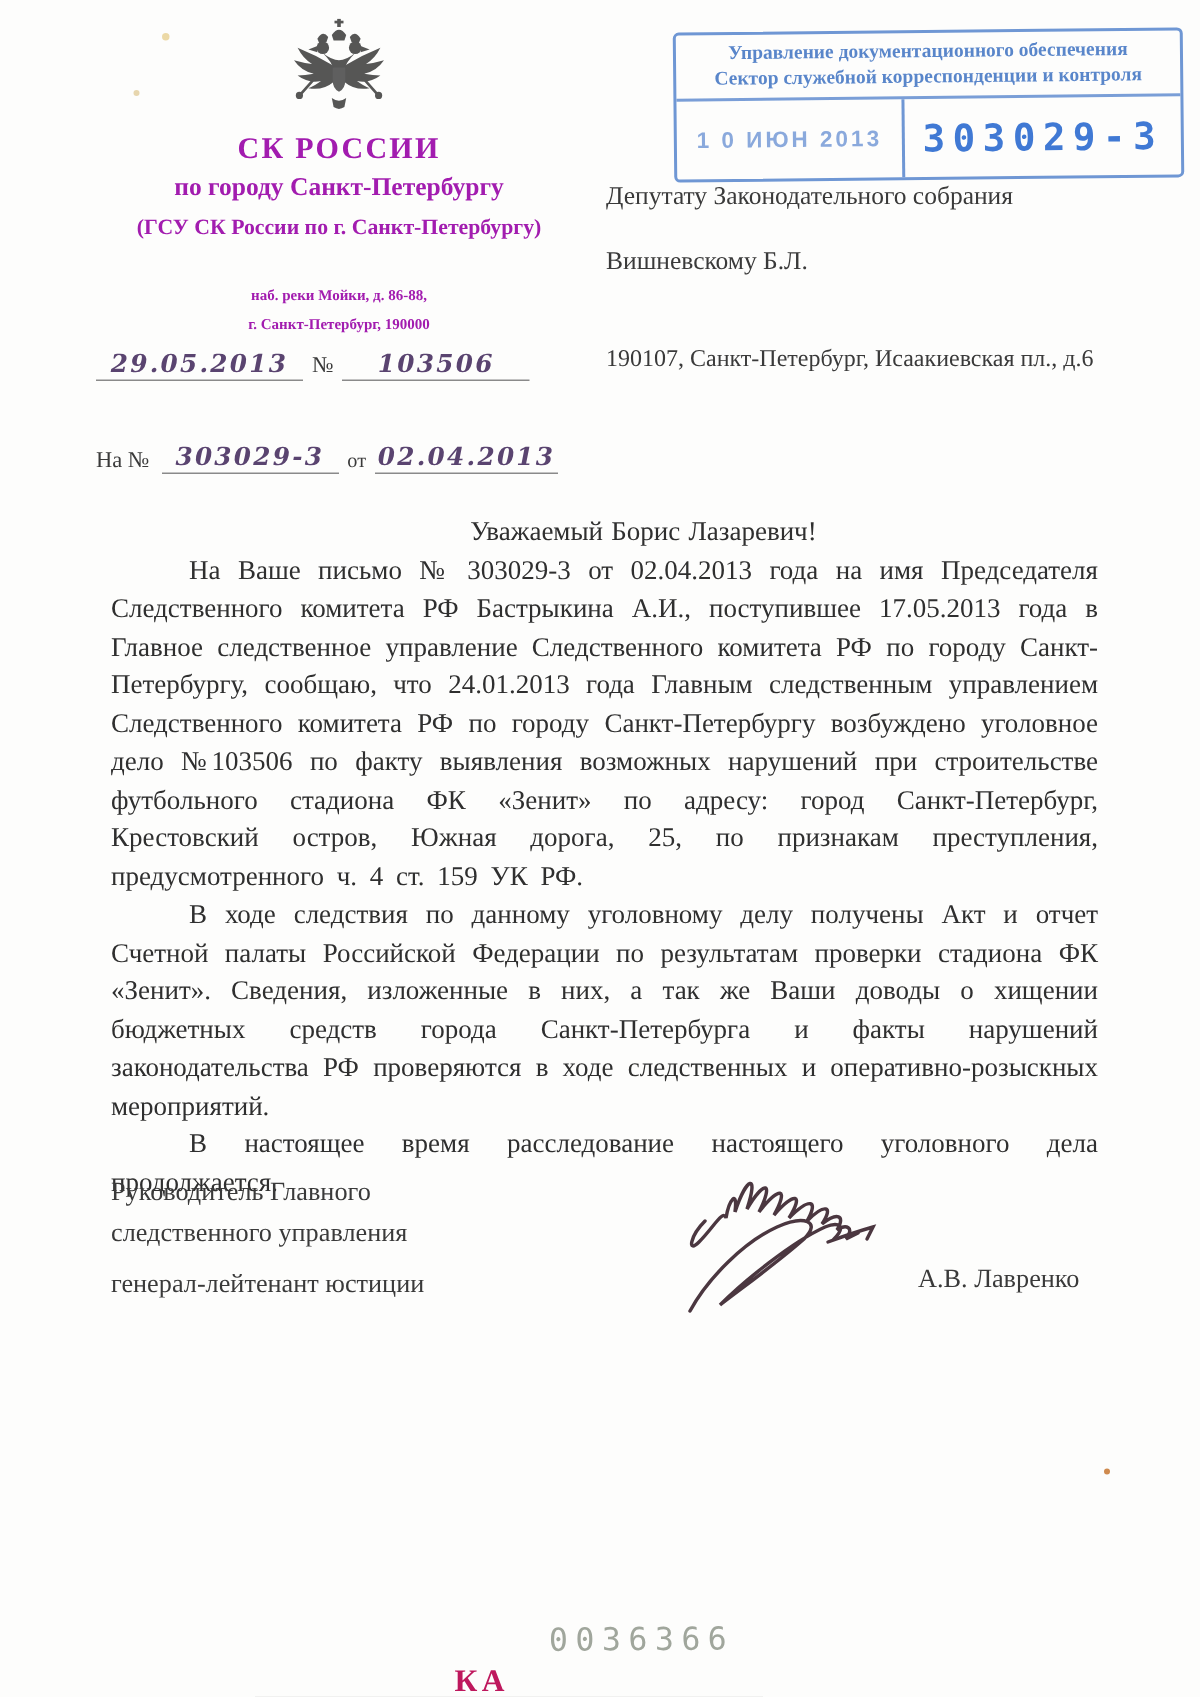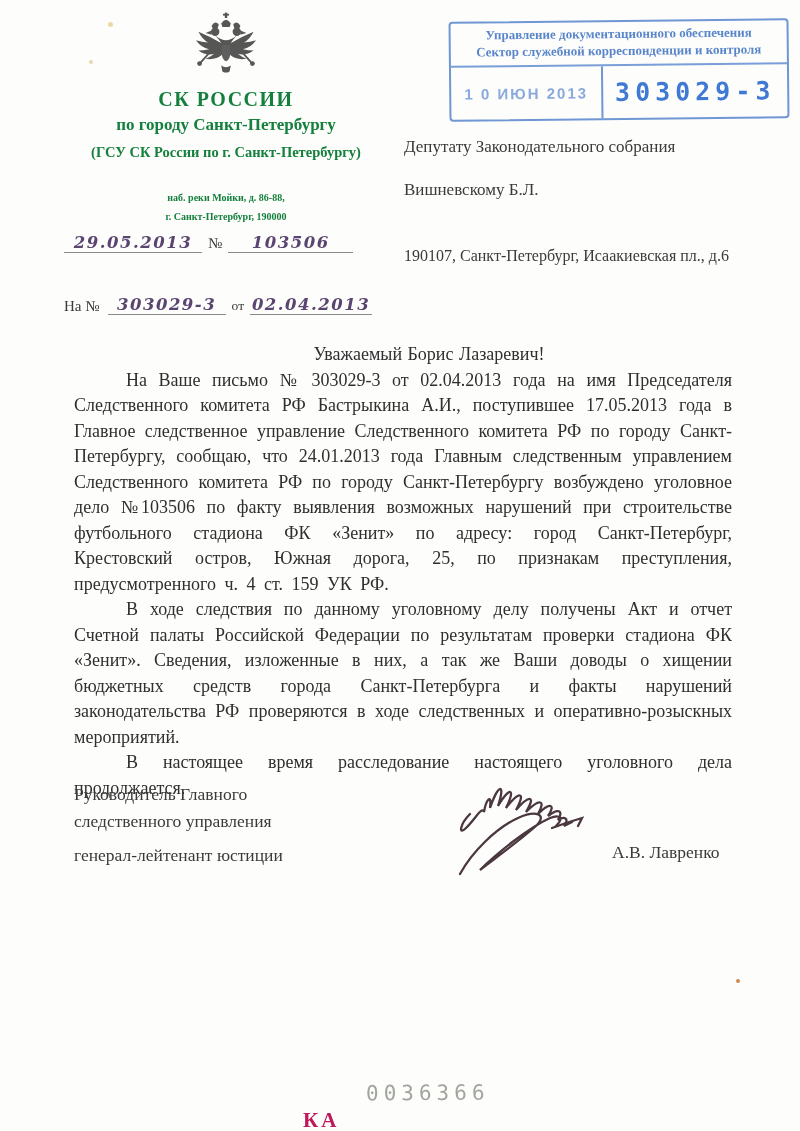--- a/index.html
+++ b/index.html
@@ -2,21 +2,21 @@
 <html><head>
 <meta charset="utf-8">
 <style>
   html,body{margin:0;padding:0;background:#e8e8e8;}
   .page{
     position:relative;width:800px;height:1131px;margin:0 auto;
     background:#fdfdfc;overflow:hidden;
     font-family:"Liberation Serif",serif;color:#2e2e2e;
   }
   
-  .letterhead{position:absolute;left:58px;top:12px;width:336px;text-align:center;font-weight:bold;color:#15803d;}
+  .letterhead{position:absolute;left:58px;top:12px;width:336px;text-align:center;font-weight:bold;color:#a21caf;}
   .emblem{display:block;margin:0 auto;}
   .lh-name{font-size:20px;letter-spacing:1.5px;margin-top:10px;}
   .lh-dept{font-size:17px;line-height:21px;margin-top:3px;}
   .lh-abbr{font-size:14.5px;margin-top:9px;}
   .lh-addr{font-size:10px;line-height:19px;margin-top:27px;}
   
   .stamp{
     position:absolute;left:449px;top:20px;width:336px;
     border:2px solid #6f97d4;border-radius:4px;transform:rotate(-0.6deg);
     color:#4c7cc6;
@@ -30,21 +30,21 @@
     width:150px;border-right:2px solid #6f97d4;display:flex;align-items:center;justify-content:center;
     font-family:"Liberation Sans",sans-serif;font-weight:bold;font-size:15px;letter-spacing:2px;
     color:#8aa9dc;
   }
   .stamp-number{
     flex:1;display:flex;align-items:center;justify-content:center;
     font-family:"DejaVu Sans Mono",monospace;font-weight:bold;font-size:25px;letter-spacing:5px;
     color:#4079d4;
   }
   
-  .addressee{position:absolute;left:404px;top:136px;width:372px;font-size:17px;line-height:22px;color:#3a3a3a;}
+  .addressee{position:absolute;left:404px;top:120px;width:372px;font-size:17px;line-height:22px;color:#3a3a3a;}
   .addr-name{margin-top:21px;}
   .addr-street{margin-top:44px;font-size:16px;}
   
   .reference{position:absolute;left:64px;top:233px;width:336px;font-size:15px;color:#3a3a3a;}
   .ref-row{display:flex;align-items:flex-end;}
   .ref-row + .ref-row{margin-top:13px;}
   .blank{
     display:inline-block;border-bottom:1.2px solid #8a8a8a;text-align:center;font-weight:bold;
   }
   .hand{

